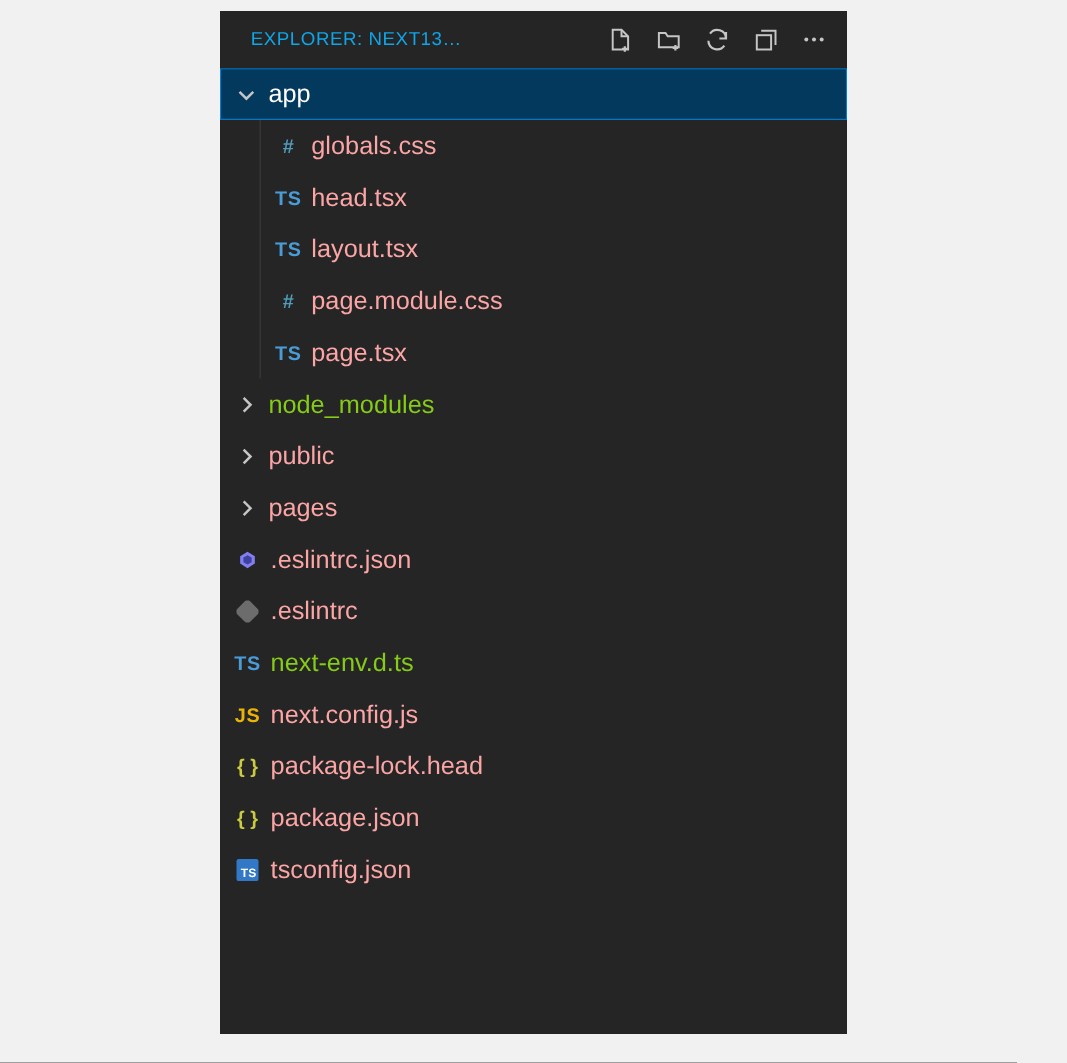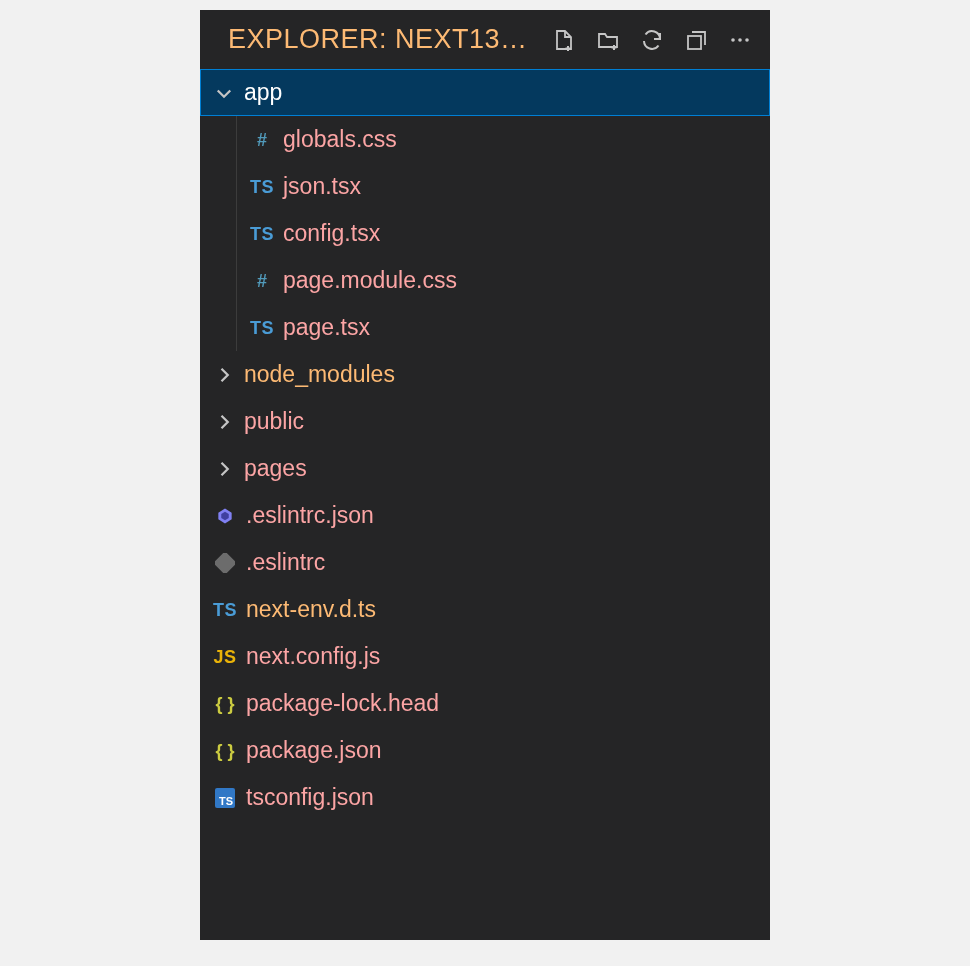--- a/index.html
+++ b/index.html
@@ -22,23 +22,23 @@
     flex-direction: column;
   }
   .header {
     display: flex;
     align-items: center;
     padding: 14px 18px 14px 28px;
     gap: 10px;
   }
   .header-title {
     flex: 1;
-    font-size: 27px;
+    font-size: 17px;
     letter-spacing: 0.5px;
-    color: #fdba74;
+    color: #0ea5e9;
     white-space: nowrap;
     overflow: hidden;
     text-overflow: ellipsis;
   }
   .header-actions {
     display: flex;
     gap: 20px;
     align-items: center;
   }
   .header-icon {
@@ -81,21 +81,21 @@
     align-items: center;
     justify-content: center;
     font-weight: 700;
     font-size: 18px;
   }
   .row .label {
     padding-left: 4px;
     color: #fca5a5;
   }
   .row.selected .label { color: #ffffff; }
-  .row.dim .label { color: #fdba74; }
+  .row.dim .label { color: #84cc16; }
   .row.indent1 { }
   .guide {
     border-left: 1px solid #3c3c3c;
     margin-left: 36px;
   }
   
   .ic-hash { color: #519aba; font-weight: 700; font-size: 22px; }
   .ic-ts   { color: #4a9cd6; font-weight: 800; font-size: 16px; letter-spacing: 0.5px; }
   .ic-js   { color: #eab308; font-weight: 800; font-size: 16px; letter-spacing: 0.5px; }
   .ic-json { color: #cbcb41; font-weight: 700; font-size: 20px; }
@@ -171,25 +171,25 @@
       <span class="label">app</span>
     </div>
 
     <div class="guide">
       <div class="row">
         <span class="fileicon ic-hash">#</span>
         <span class="label">globals.css</span>
       </div>
       <div class="row">
         <span class="fileicon ic-ts">TS</span>
-        <span class="label">json.tsx</span>
+        <span class="label">head.tsx</span>
       </div>
       <div class="row">
         <span class="fileicon ic-ts">TS</span>
-        <span class="label">config.tsx</span>
+        <span class="label">layout.tsx</span>
       </div>
       <div class="row">
         <span class="fileicon ic-hash">#</span>
         <span class="label">page.module.css</span>
       </div>
       <div class="row">
         <span class="fileicon ic-ts">TS</span>
         <span class="label">page.tsx</span>
       </div>
     </div>

